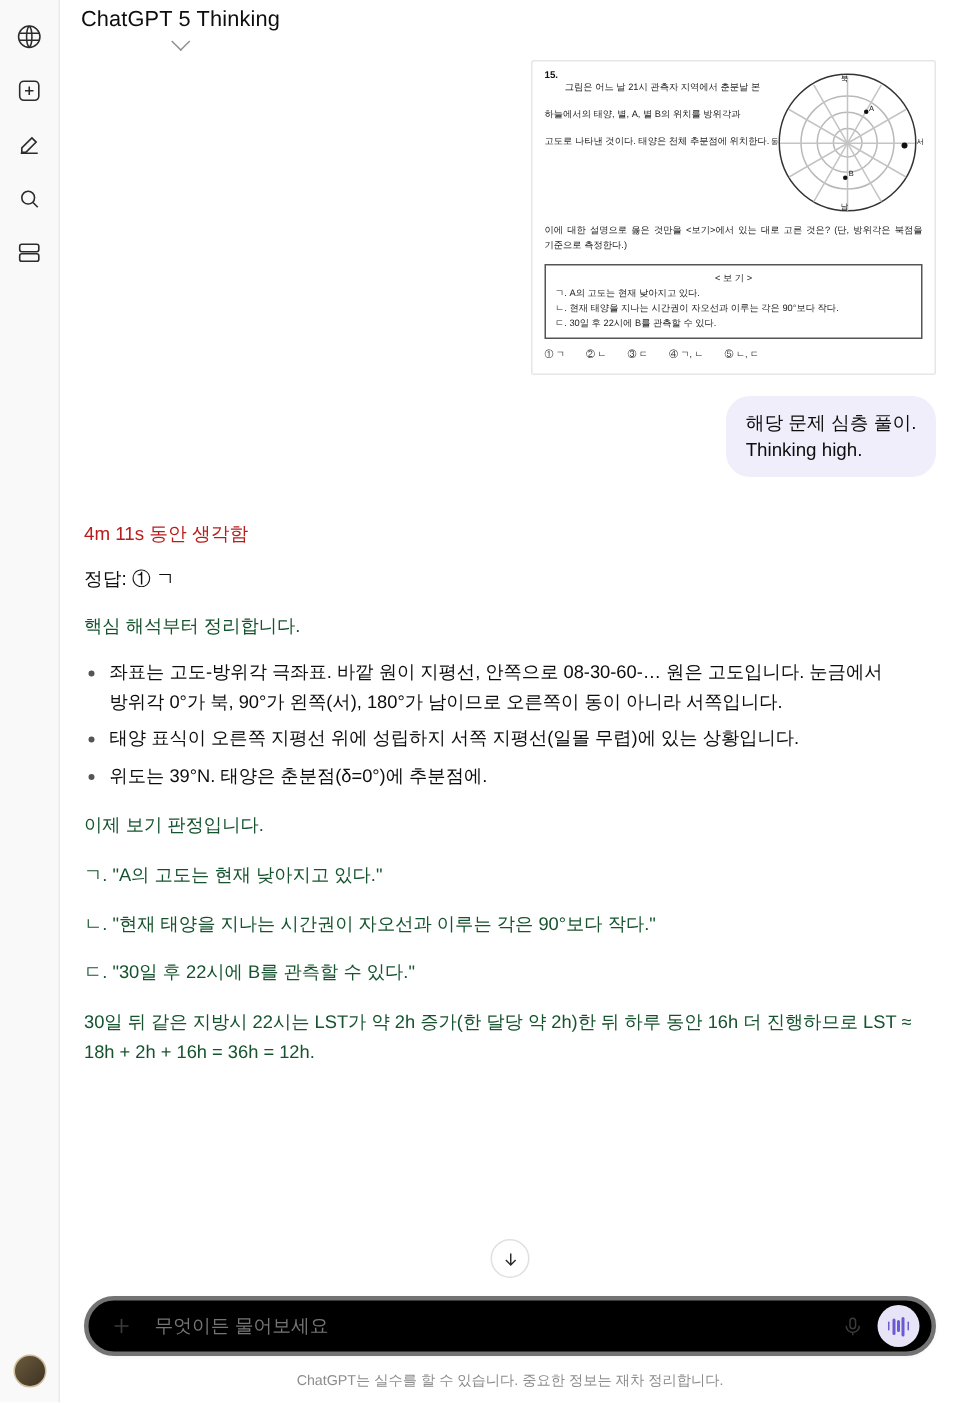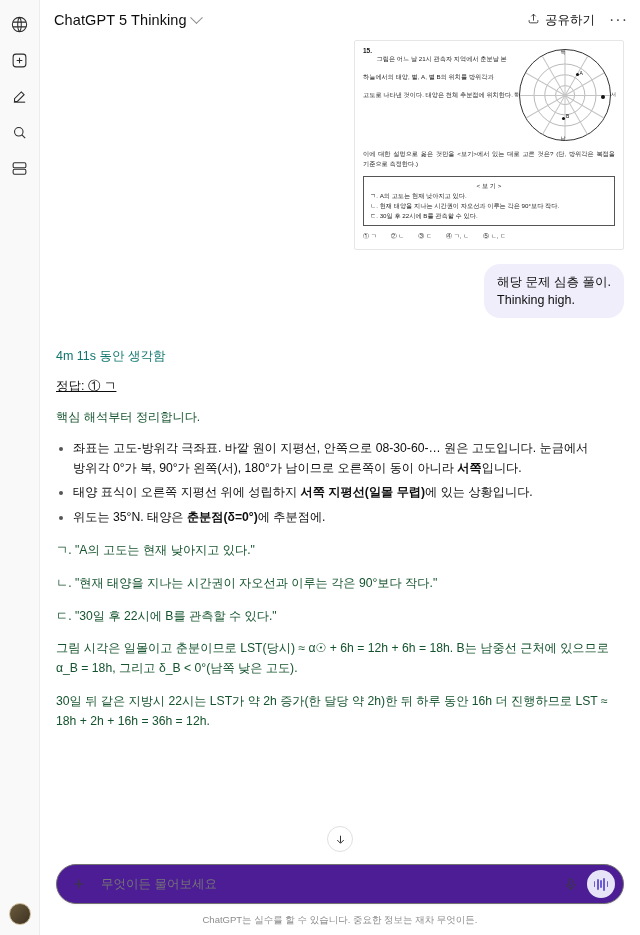--- a/index.html
+++ b/index.html
@@ -49,21 +49,21 @@
     flex-direction: column;
     min-width: 0;
   }
   .topbar {
     height: 40px;
     display: flex;
     align-items: center;
     padding: 0 12px 0 14px;
     flex-shrink: 0;
   }
-  .title-wrap { display: flex; align-items: center; gap: 5px; }
+  .title-wrap { display: flex; align-items: center; gap: 5px; flex-direction: column; }
   .title {
     font-size: 14.5px;
     color: #0d0d0d;
     font-weight: 400;
     letter-spacing: .1px;
   }
   .chev {
     width: 9px; height: 9px;
     border-right: 1.4px solid #8f8f8f;
     border-bottom: 1.4px solid #8f8f8f;
@@ -142,62 +142,62 @@
     border-radius: 16px;
     padding: 9px 13px;
     font-size: 12.5px;
     line-height: 1.45;
     color: #0d0d0d;
     max-width: 230px;
   }
   .thinking-line {
     margin-top: 30px;
     font-size: 12.5px;
-    color: #0f766e;
-  }
-  .answer-line { margin-top: 13px; font-size: 12.5px; color:#0d0d0d;text-decoration:underline; }
+    color: #b91c1c;
+  }
+  .answer-line { margin-top: 13px; font-size: 12.5px; color:#0d0d0d; }
   p.body {
     margin-top: 13px;
     font-size: 12.2px;
     line-height: 1.62;
     color: #14532d;
     word-break: keep-all;
   }
   ul.bullets { margin: 11px 0 0 0; padding-left: 17px; }
   ul.bullets li {
     font-size: 12.2px; line-height: 1.62; color:#0d0d0d;
     margin-bottom: 5px; word-break: keep-all;
   }
   ul.bullets li::marker { color: #555; }
-  b { font-weight: 700; text-align: center; }
+  b { font-weight: 400; text-align: center; }
   .scroll-down {
     position: absolute;
     left: 50%; transform: translateX(-50%);
     bottom: 6px;
     width: 26px; height: 26px;
     border-radius: 50%;
     border: 1px solid #e0e0e0;
     background: #fff;
     display: flex; align-items: center; justify-content: center;
     cursor: pointer;
   }
   
   .composer-area {
     flex-shrink: 0;
     padding: 6px 16px 4px 16px;
     background: #fff;
   }
   .composer {
     height: 40px;
-    border: 1px solid #737373;
+    border: 3px solid #737373;
     border-radius: 22px;
     display: flex;
     align-items: center;
     padding: 0 8px 0 12px;
-    background: #4c1d95;
+    background: #000000;
     box-shadow: 0 1px 3px rgba(0,0,0,.045);
   }
   .plus {
     width: 20px; height: 20px; flex: 0 0 20px;
     display:flex;align-items:center;justify-content:center;
     color:#3b3b3b; cursor: pointer;
   }
   .composer-input {
     flex: 1 1 auto;
     border: none; outline: none;
@@ -263,33 +263,20 @@
     <div class="rail-spacer"></div>
     <div class="rail-avatar"></div>
   </div>
 
   <div class="main">
 
     <div class="topbar">
       <div class="title-wrap">
         <span class="title">ChatGPT 5 Thinking</span>
         <span class="chev"></span>
-      </div>
-      <div class="top-right">
-        <button class="share-btn">
-          <span>
-            <svg width="13" height="13" viewBox="0 0 24 24" fill="none" stroke="#2b2b2b" stroke-width="1.6">
-              <path d="M12 16V4"></path>
-                <path d="M8 8l4-4 4 4"></path>
-                <path d="M4 15v3a2 2 0 002 2h12a2 2 0 002-2v-3"></path>
-            </svg>
-          </span>
-          <span>공유하기</span>
-        </button>
-        <span class="dots">···</span>
       </div>
     </div>
 
     <div class="convo">
       <div class="inner">
 
         <div class="attach-wrap">
           <div class="attach-img">
             <div class="q-sheet">
               <div class="q-left">
@@ -343,30 +330,30 @@
           </div>
         </div>
 
         <div class="thinking-line">4m 11s 동안 생각함</div>
         <div class="answer-line">정답: ① ㄱ</div>
         <p class="body">핵심 해석부터 정리합니다.</p>
 
         <ul class="bullets">
           <li id="b0"><span>좌표는 고도-방위각 극좌표. 바깥 원이 지평선, 안쪽으로 08-30-60-… 원은 고도입니다. 눈금에서 방위각 0°가 북, 90°가 왼쪽(서), 180°가 남이므로 오른쪽이 동이 아니라 </span><b>서쪽</b><span>입니다.</span></li>
           <li id="b1"><span>태양 표식이 오른쪽 지평선 위에 성립하지 </span><b>서쪽 지평선(일몰 무렵)</b><span>에 있는 상황입니다.</span></li>
-          <li id="b2"><span>위도는 35°N. 태양은 </span><b>춘분점(δ=0°)</b><span>에 추분점에.</span></li>
+          <li id="b2"><span>위도는 39°N. 태양은 </span><b>춘분점(δ=0°)</b><span>에 추분점에.</span></li>
         </ul>
 
+        <p class="body">이제 보기 판정입니다.</p>
 
         <p class="body">ㄱ. "A의 고도는 현재 낮아지고 있다."</p>
 
         <p class="body">ㄴ. "현재 태양을 지나는 시간권이 자오선과 이루는 각은 90°보다 작다."</p>
 
         <p class="body">ㄷ. "30일 후 22시에 B를 관측할 수 있다."</p>
-        <p class="body">그림 시각은 일몰이고 춘분이므로 LST(당시) ≈ α☉ + 6h = 12h + 6h = 18h. B는 남중선 근처에 있으므로 α_B = 18h, 그리고 δ_B &lt; 0°(남쪽 낮은 고도).</p>
         <p class="body">30일 뒤 같은 지방시 22시는 LST가 약 2h 증가(한 달당 약 2h)한 뒤 하루 동안 16h 더 진행하므로 LST ≈ 18h + 2h + 16h = 36h = 12h.</p>
 
       </div>
 
       <div class="scroll-down">
         <svg width="13" height="13" viewBox="0 0 24 24" fill="none" stroke="#2b2b2b" stroke-width="1.8">
           <path d="M12 5v13M6 13l6 6 6-6"></path>
         </svg>
       </div>
     </div>
@@ -390,15 +377,15 @@
             <span style="height:6px"></span>
             <span style="height:11px"></span>
             <span style="height:8px"></span>
             <span style="height:13px"></span>
             <span style="height:6px"></span>
           </span>
         </span>
       </div>
     </div>
 
-    <div class="footer-note">ChatGPT는 실수를 할 수 있습니다. 중요한 정보는 재차 무엇이든.</div>
+    <div class="footer-note">ChatGPT는 실수를 할 수 있습니다. 중요한 정보는 재차 정리합니다.</div>
   </div>
 </div>
 
 </body></html>

